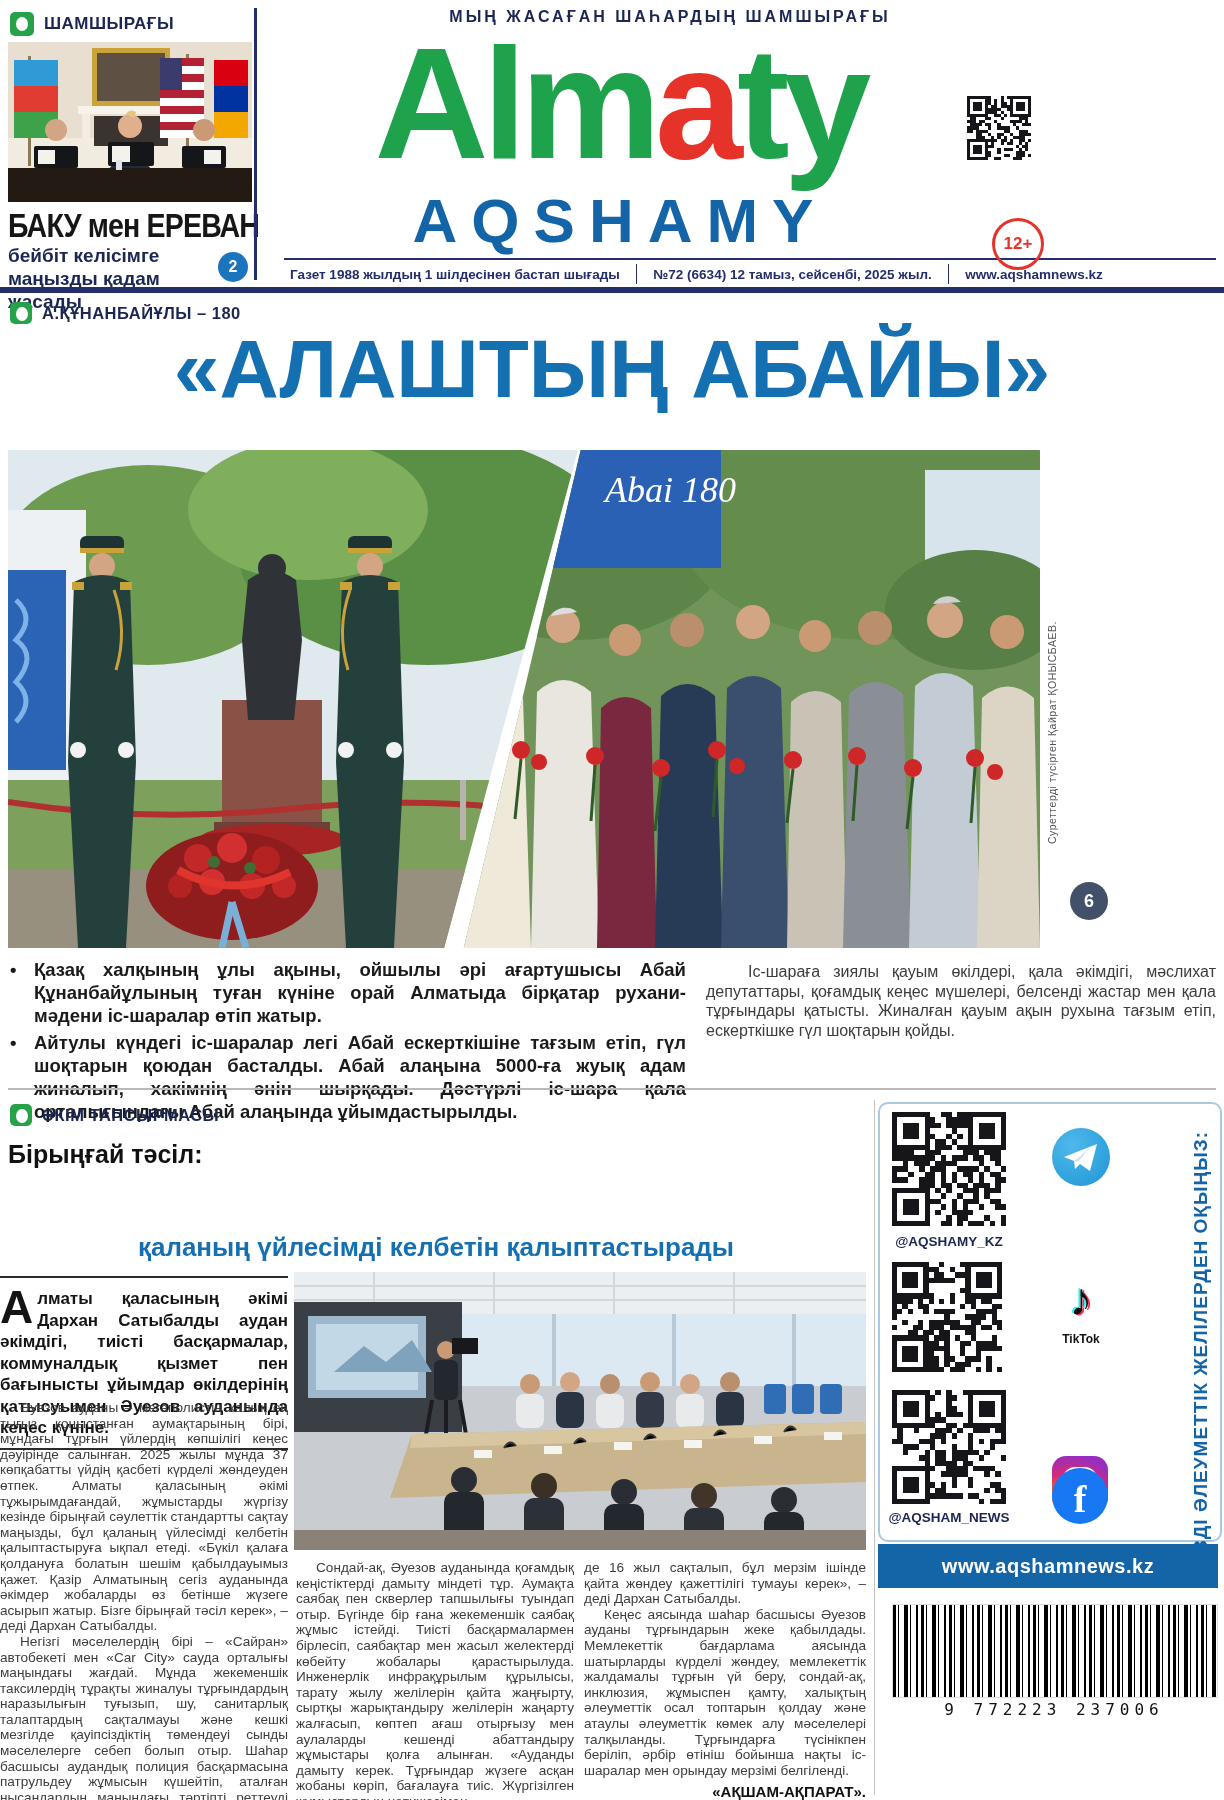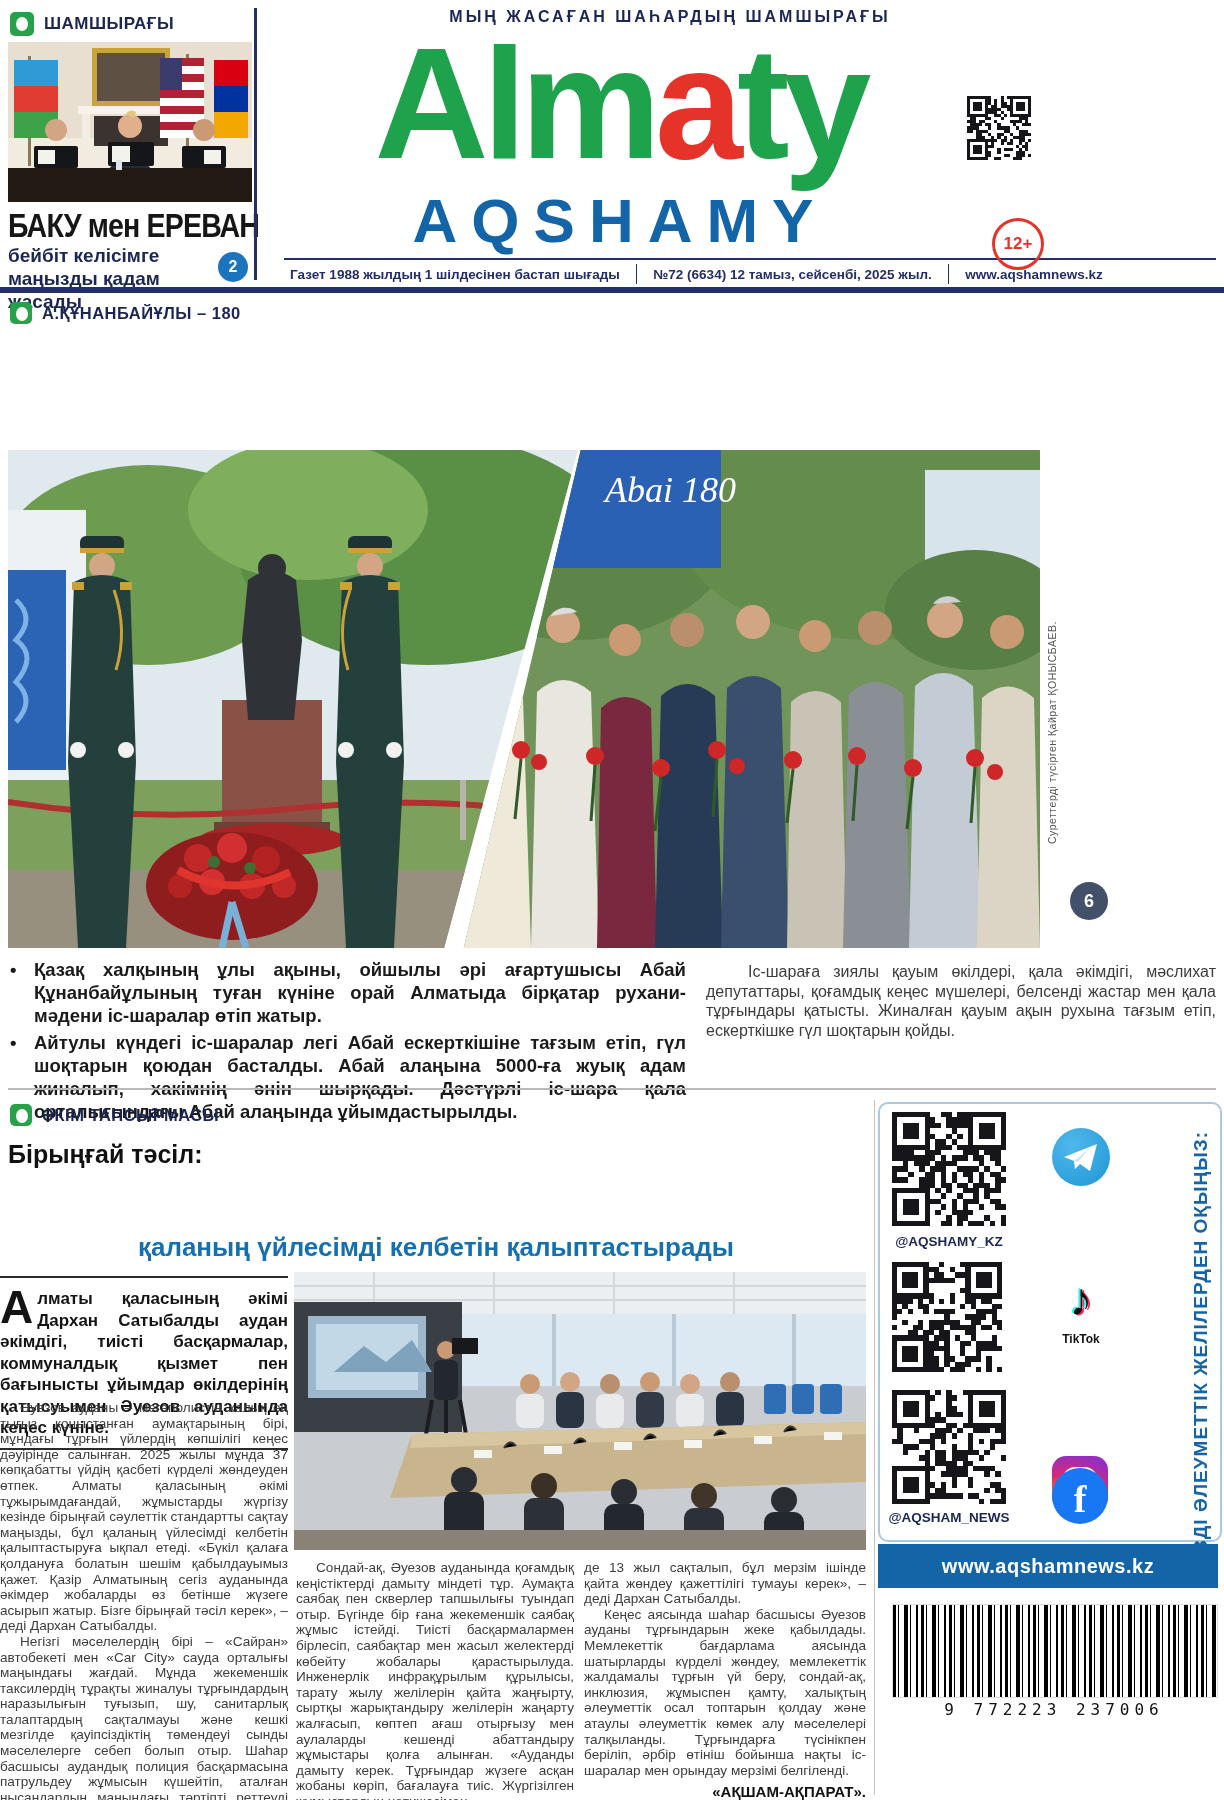--- a/index.html
+++ b/index.html
@@ -413,20 +413,21 @@
   </div>
   <div class="abs agebadge" style="left:992px;top:218px;">12+</div>
 
   <div class="abs thickrule" style="left:0;top:287px;width:1224px;"></div>
 
   <div class="abs kickrow" style="left:10px;top:302px;">
     <span class="ksq" style="width:22px;height:22px;"></span>
     <span class="kicktxt" style="font-size:16.5px;">А.ҚҰНАНБАЙҰЛЫ – 180</span>
   </div>
 
+  <div class="abs a1-headline" style="left:0;top:328px;width:1224px;">«АЛАШТЫҢ АБАЙЫ»</div>
 
   <div class="abs photo" style="left:8px;top:450px;width:570px;height:498px;clip-path:polygon(0 0,100% 0,76.5% 100%,0 100%);">
     <svg width="570" height="498" viewBox="0 0 570 498" preserveAspectRatio="none">
       <rect width="570" height="498" fill="#dfe9ee"></rect>
       <ellipse cx="140" cy="115" rx="150" ry="100" fill="#6d9c50"></ellipse>
       <ellipse cx="420" cy="100" rx="190" ry="115" fill="#5a8f46"></ellipse>
       <ellipse cx="300" cy="60" rx="120" ry="70" fill="#7fae5c"></ellipse>
       <rect x="0" y="60" width="78" height="280" fill="#eef1f3"></rect>
       <rect x="0" y="120" width="58" height="200" fill="#2c64b5"></rect>
       <path d="M8 150 q20 18 0 40 q22 16 0 42 q20 18 0 40" stroke="#7fb3e8" stroke-width="5" fill="none"></path>
@@ -646,21 +647,21 @@
   </div>
 
   <div class="abs bodycol" style="left:0;top:1400px;width:288px;">
     <p class="ind">Әуезов ауданы – мегаполистің  халық ең тығыз қоныстанған аумақтарының бірі, мұндағы тұрғын үйлердің көпшілігі кеңес дәуірінде салынған. 2025 жылы мұнда 37 көпқабатты үйдің қасбеті күрделі жөндеуден өтпек. Алматы қаласының әкімі тұжырымдағандай, жұмыстарды жүргізу кезінде бірыңғай сәулеттік стандартты сақтау маңызды, бұл қаланың үйлесімді келбетін қалыптастыруға ықпал етеді. «Бүкіл қалаға қолдануға болатын шешім қабылдауымыз қажет. Қазір Алматының сегіз ауданында әкімдер жобаларды өз бетінше жүзеге асырып жатыр. Бізге бірыңғай тәсіл керек», – деді Дархан Сатыбалды.</p>
     <p>Негізгі мәселелердің бірі – «Сайран» автобекеті мен «Car City» сауда орталығы маңындағы жағдай. Мұнда жекеменшік таксилердің тұрақты жиналуы тұрғындардың наразылығын туғызып, шу, санитарлық талаптардың сақталмауы және кешкі мезгілде қауіпсіздіктің төмендеуі сынды мәселелерге себеп болып отыр. Шаһар басшысы аудандық полиция басқармасына патрульдеу жұмысын күшейтіп, аталған нысандардың маңындағы тәртіпті реттеуді тапсырды.</p>
   </div>
   <div class="abs bodycol" style="left:296px;top:1560px;width:278px;">
     <p class="ind">Сондай-ақ,  Әуезов ауданында қоғамдық кеңістіктерді дамыту міндеті тұр. Аумақта саябақ пен скверлер тапшылығы туындап отыр. Бүгінде бір ғана жекеменшік саябақ жұмыс істейді. Тиісті басқармалармен бірлесіп, саябақтар мен жасыл желектерді көбейту жобалары қарастырылуда. Инженерлік инфрақұрылым құрылысы, тарату жылу желілерін қайта жаңғырту, сыртқы жарықтандыру желілерін жаңарту жалғасып, көптеп ағаш отырғызу мен аулаларды  кешенді абаттандыру жұмыстары қолға алынған. «Ауданды дамыту керек. Тұрғындар жүзеге асқан жобаны көріп, бағалауға тиіс. Жүргізілген жұмыстардың нәтижесімен-</p>
   </div>
   <div class="abs bodycol" style="left:584px;top:1560px;width:282px;">
-    <p>де 13 жыл сақталып, бұл мерзім ішінде қайта жөндеу қажеттілігі тумауы керек», – деді Дархан Сатыбалды.</p>
+    <p>де 16 жыл сақталып, бұл мерзім ішінде қайта жөндеу қажеттілігі тумауы керек», – деді Дархан Сатыбалды.</p>
     <p>Кеңес аясында шаһар басшысы  Әуезов ауданы тұрғындарын жеке қабылдады. Мемлекеттік бағдарлама аясында шатырларды күрделі жөндеу, мемлекеттік жалдамалы тұрғын үй беру, сондай-ақ, инклюзия, жұмыспен қамту, халықтың әлеуметтік осал топтарын қолдау және атаулы әлеуметтік көмек алу мәселелері талқыланды. Тұрғындарға түсінікпен беріліп, әрбір өтініш бойынша нақты іс-шаралар мен орындау мерзімі белгіленді.</p>
     <div class="byline">«АҚШАМ-АҚПАРАТ».</div>
   </div>
 
   <div class="abs" style="left:874px;top:1100px;width:1px;height:695px;background:#c2c2c2;"></div>
 
   <div class="abs sb-panel" style="left:878px;top:1102px;width:340px;height:436px;"></div>
   <div class="abs vertlabel" style="left:1190px;top:1112px;height:480px;">БІЗДІ  ӘЛЕУМЕТТІК  ЖЕЛІЛЕРДЕН  ОҚЫҢЫЗ:</div>
 
   <div class="abs qr" style="left:892px;top:1112px;width:114px;height:114px;">

